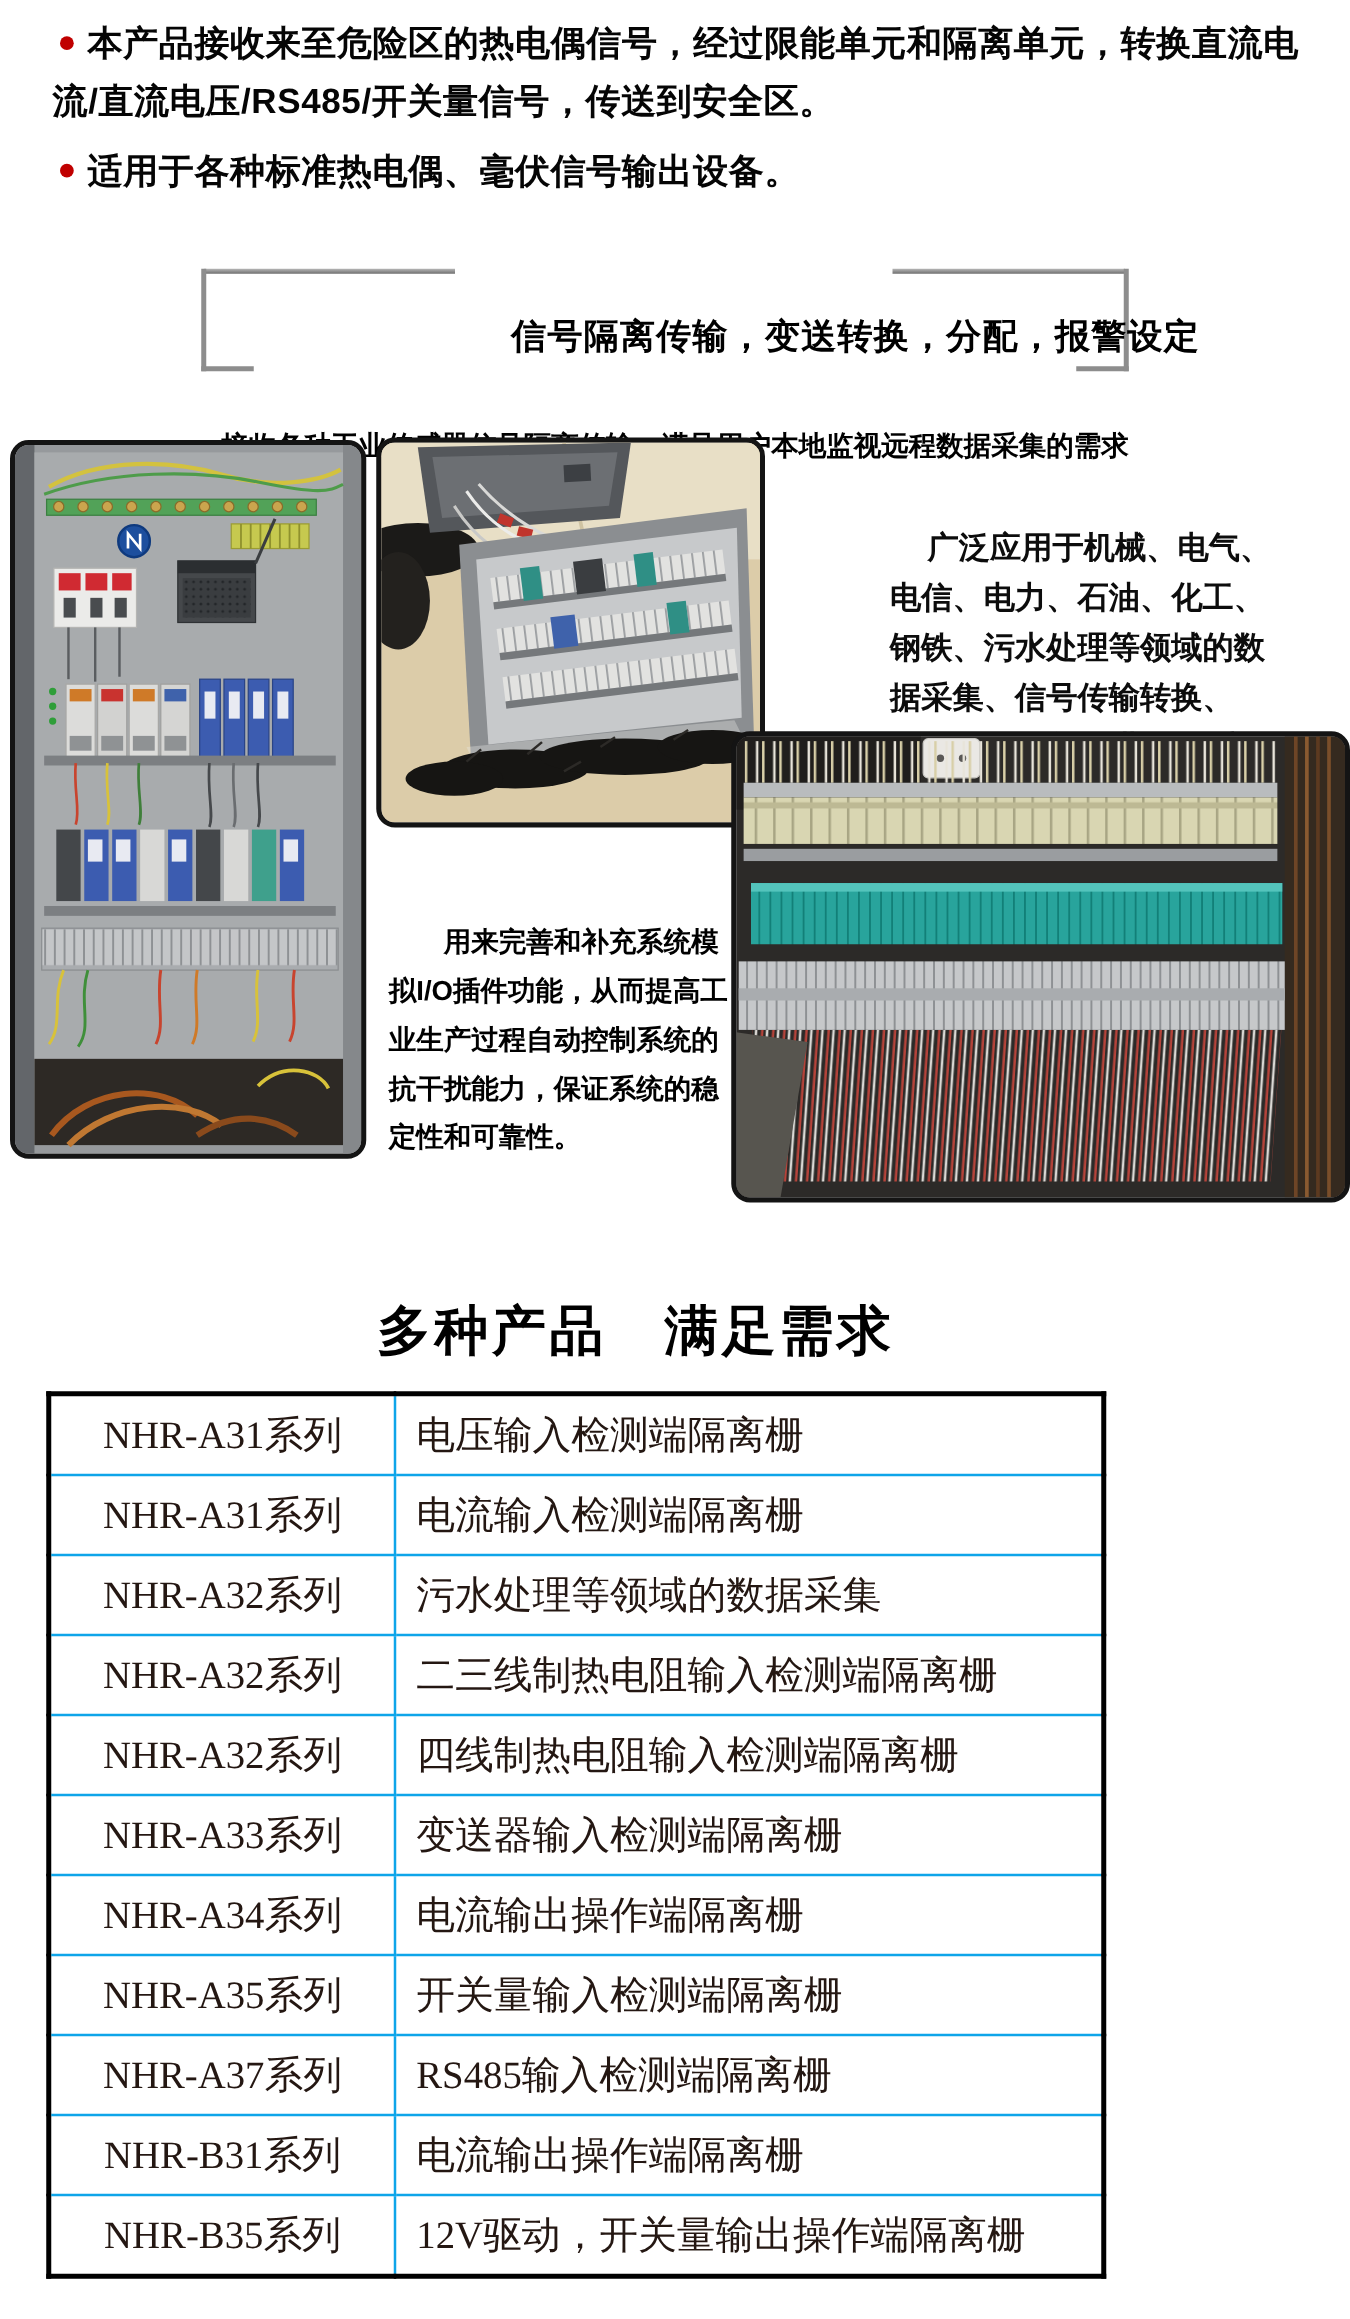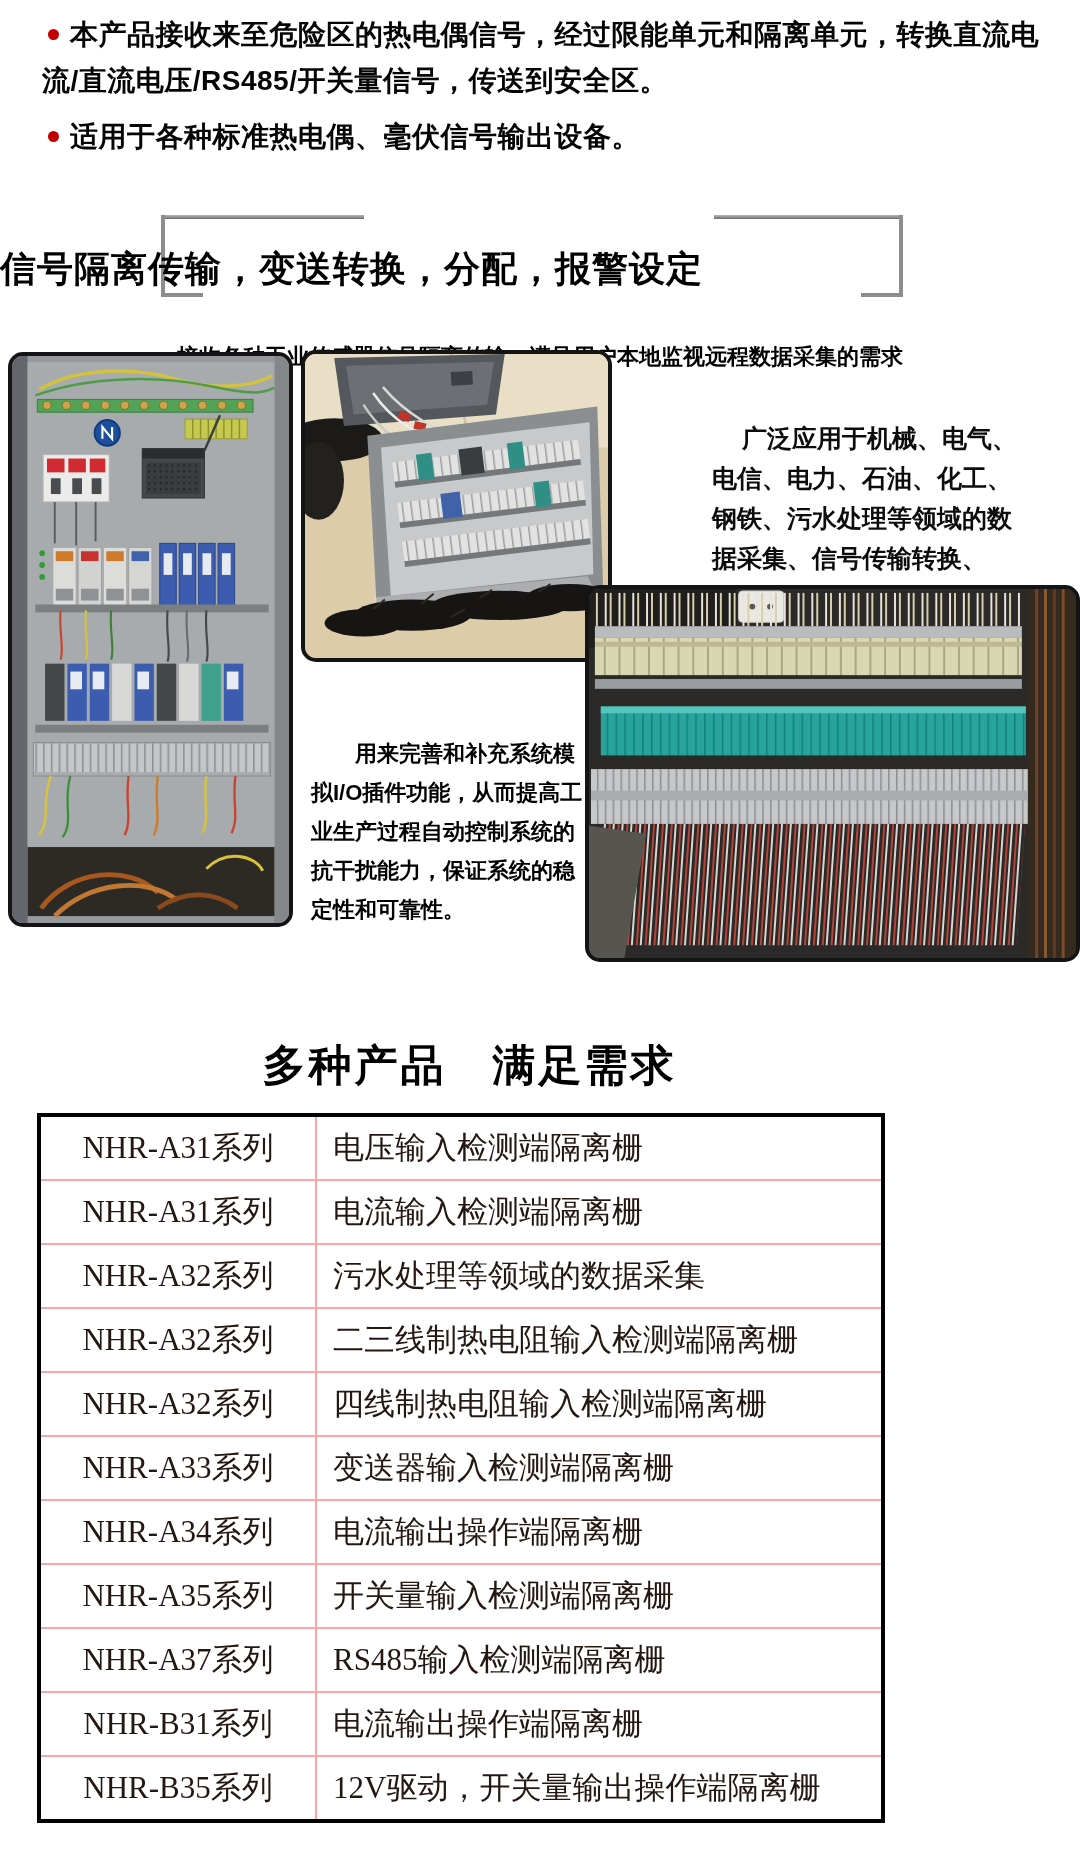--- a/index.html
+++ b/index.html
@@ -14,43 +14,43 @@
 
   
   .banner-title{position:absolute;top:186px;left:0;width:1080px;margin:0;text-align:center;
     font-size:38px;font-weight:700;letter-spacing:2px;line-height:48px;}
   .h-line{position:absolute;top:215px;height:4px;background:linear-gradient(to bottom,#b7b7b7,#6e6e6e);}
   .h-line.left{left:163px;width:201px;}
   .h-line.right{left:714px;width:186px;}
   .bracket{position:absolute;top:215px;width:38px;height:78px;}
   .bracket.left{left:161px;border-left:4px solid #8d8d8d;border-bottom:4px solid #8d8d8d;}
   .bracket.right{left:861px;border-right:4px solid #8d8d8d;border-bottom:4px solid #8d8d8d;}
-  .banner-subtitle{position:absolute;top:247px;left:0;width:960px;text-align:left;
-    font-size:36px;font-weight:600;letter-spacing:1px;line-height:44px;}
+  .banner-subtitle{position:absolute;top:247px;left:0;width:960px;text-align:right;
+    font-size:28px;font-weight:600;letter-spacing:1px;line-height:44px;}
   .banner-desc{position:absolute;top:340px;left:0;width:1080px;text-align:center;
     font-size:22px;font-weight:600;line-height:34px;}
 
   
   .gallery{position:absolute;left:0;top:350px;width:1080px;height:615px;}
   .photo{position:absolute;border-radius:15px;overflow:hidden;border:4px solid #141414;box-sizing:border-box;background:#888;}
   .photo svg{display:block;}
   .photo-cabinet{left:8px;top:2px;width:285px;height:575px;}
   .photo-junction{left:301px;top:0;width:311px;height:312px;}
   .photo-terminal{left:585px;top:235px;width:495px;height:377px;}
   .gallery-right-text{position:absolute;left:712px;top:68px;width:318px;margin:0;
     font-size:25px;font-weight:600;line-height:40px;text-indent:1.2em;color:#0c0c0c;}
   .gallery-mid-text{position:absolute;left:311px;top:384px;width:278px;margin:0;
     font-size:22px;font-weight:600;line-height:39px;text-indent:2em;color:#000000;}
 
   
   .products-title{position:absolute;top:1038px;left:0;width:939px;margin:0;text-align:center;
-    font-size:43px;font-weight:700;letter-spacing:3px;line-height:54px;}
+    font-size:43px;font-weight:700;letter-spacing:3px;line-height:54px;padding-left:39px;}
   .product-table{position:absolute;left:37px;top:1113px;width:848px;border-collapse:collapse;
     font-family:"Liberation Serif","DejaVu Serif",serif;color:#241712;}
-  .product-table,.product-table td{border:2px solid #fca5a5;}
+  .product-table,.product-table td{border:2px solid #0ea5e9;}
   .product-table{border:4px solid #000;}
   .product-table td{height:62px;font-size:31px;padding:0;}
   .product-table td.col-series{width:274px;text-align:center;}
   .product-table td.col-desc{padding-left:16px;text-align:left;}
 </style>
 </head>
 <body>
 
 <div class="page">
 

